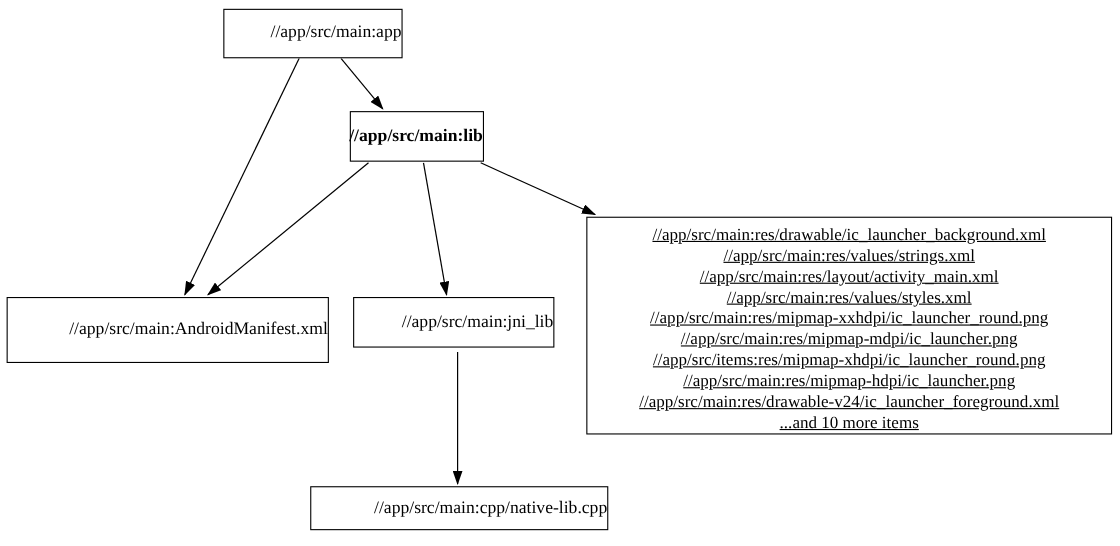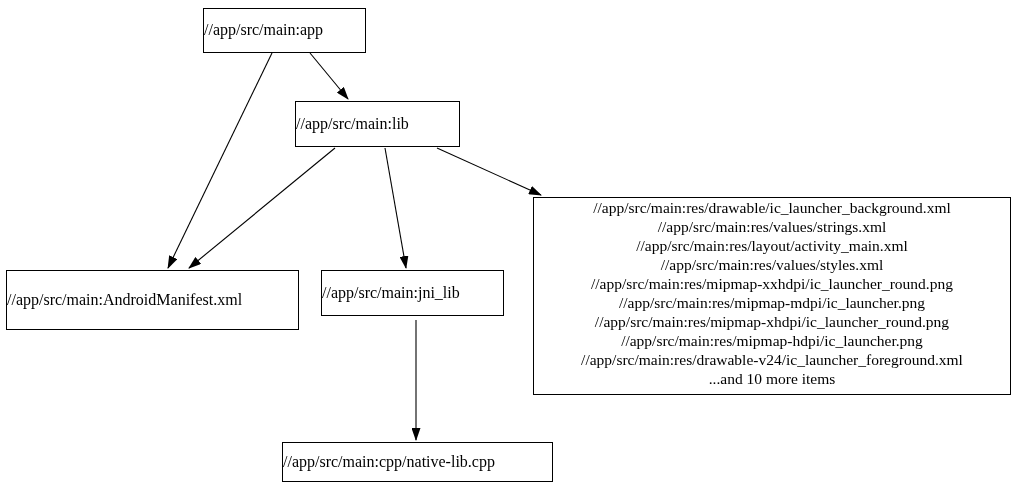--- a/index.html
+++ b/index.html
@@ -28,36 +28,37 @@
     stroke: #000000;
     stroke-width: 1.1;
   }
   .node {
     position: absolute;
     box-sizing: border-box;
     border: 1px solid #000000;
     background: #ffffff;
     display: flex;
     align-items: center;
-    justify-content: flex-start;
+    justify-content: flex-end;
     text-align: center;
     font-size: 16px;
     line-height: 1.15;
     white-space: nowrap;
   }
   .node-app            { left: 203px; top:   8px; width: 163px; height: 45px; }
-  .node-lib            { left: 295px; top: 101px; width: 165px; height: 46px; }
+  .node-lib            { left: 318px; top: 101px; width: 122px; height: 46px; font-weight: bold; }
   .node-manifest       { left:   6px; top: 270px; width: 293px; height: 60px; }
   .node-jni-lib        { left: 321px; top: 270px; width: 183px; height: 46px; }
   .node-native-lib     { left: 282px; top: 442px; width: 271px; height: 40px; }
   .node-res-group {
     left: 533px; top: 197px; width: 478px; height: 198px;
     flex-direction: column;
     font-size: 15.5px;
     line-height: 19px;
+    text-decoration: underline;
   }
 </style>
 </head>
 <body>
 
 <div class="canvas">
 
   <svg class="edges-layer" viewBox="0 0 1018 496" xmlns="http://www.w3.org/2000/svg">
     <defs>
       <marker id="arrowhead" markerUnits="userSpaceOnUse" markerWidth="13" markerHeight="9" refX="12" refY="4.5" orient="auto">
@@ -88,21 +89,21 @@
     <span>//app/src/main:jni_lib</span>
   </div>
 
   <div class="node node-res-group">
       <div>//app/src/main:res/drawable/ic_launcher_background.xml</div>
       <div>//app/src/main:res/values/strings.xml</div>
       <div>//app/src/main:res/layout/activity_main.xml</div>
       <div>//app/src/main:res/values/styles.xml</div>
       <div>//app/src/main:res/mipmap-xxhdpi/ic_launcher_round.png</div>
       <div>//app/src/main:res/mipmap-mdpi/ic_launcher.png</div>
-      <div>//app/src/main:res/mipmap-xhdpi/ic_launcher_round.png</div>
+      <div>//app/src/items:res/mipmap-xhdpi/ic_launcher_round.png</div>
       <div>//app/src/main:res/mipmap-hdpi/ic_launcher.png</div>
       <div>//app/src/main:res/drawable-v24/ic_launcher_foreground.xml</div>
       <div>...and 10 more items</div>
     </div>
 
   <div class="node node-native-lib">
     <span>//app/src/main:cpp/native-lib.cpp</span>
   </div>
 
 </div>

